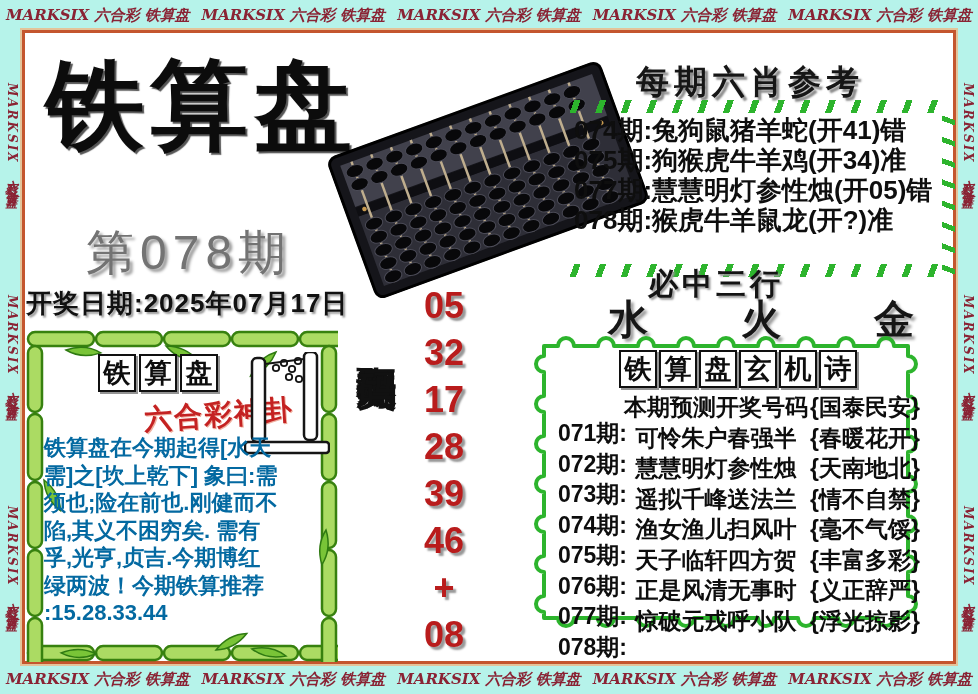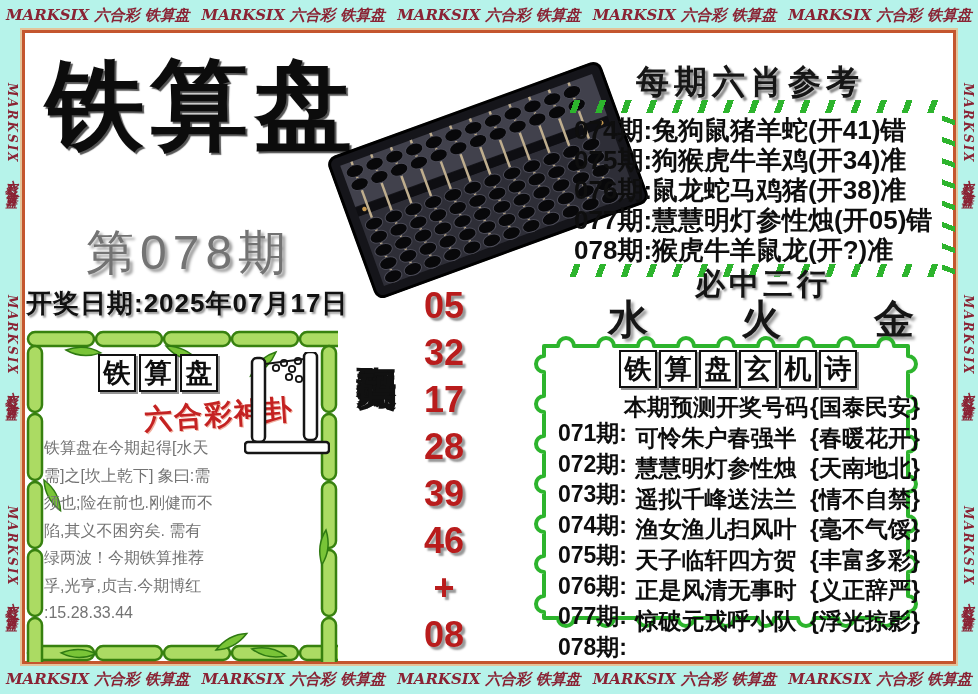--- a/index.html
+++ b/index.html
@@ -30,41 +30,41 @@
     font-weight:900;color:#161616;letter-spacing:5px;text-shadow:3px 3px 2px #8a8a8a;margin-top:8px;}
   .six-box{left:570px;top:100px;width:390px;height:178px;}
   .slash{background:repeating-linear-gradient(110deg,transparent 0 4px,#2db42d 4px 10px,transparent 10px 24px);}
   .slash-top{left:0;top:0;width:382px;height:13px;}
   .slash-bottom{left:0;top:164px;width:382px;height:13px;}
   .slash-right{left:372px;top:4px;width:13px;height:170px;
     background:repeating-linear-gradient(20deg,transparent 0 4px,#2db42d 4px 9px,transparent 9px 20px);}
   .six-rows{left:4px;top:15px;width:368px;}
   .six-row{height:30px;font-size:26px;font-weight:800;color:#0e0e0e;white-space:nowrap;line-height:30px;}
   
-  .bizhong-title{left:648px;top:264px;width:230px;text-align:center;font-size:30px;
+  .bizhong-title{left:648px;top:264px;width:230px;text-align:left;font-size:30px;
     font-weight:900;color:#141414;letter-spacing:4px;text-shadow:2px 2px 2px #999;}
   .elements-row{left:608px;top:292px;width:306px;display:flex;justify-content:space-between;
     font-size:40px;font-weight:700;color:#161616;text-shadow:3px 3px 3px #9a9a9a;}
   
   .pred-label{left:350px;top:334px;height:322px;font-size:40px;font-weight:700;color:#111;
     writing-mode:vertical-rl;text-orientation:upright;letter-spacing:1px;}
   .pred-numbers{left:406px;top:282px;width:76px;display:flex;flex-direction:column;}
   .pred-num{height:47px;line-height:47px;text-align:center;font-size:36px;font-weight:800;
     color:#b91c1c;text-shadow:3px 3px 2px #979797;}
   
   .bamboo-box{left:26px;top:330px;width:312px;height:332px;}
   .boxed-row{display:flex;gap:3px;}
   .boxed-char{width:34px;height:34px;border:2px solid #101010;background:#fff;
     display:flex;align-items:center;justify-content:center;font-size:27px;font-weight:800;
     color:#0d0d0d;box-shadow:2px 2px 0 rgba(60,60,60,.55);}
   .bamboo-title{left:72px;top:24px;}
   .bamboo-sub{left:118px;top:66px;font-size:28px;font-weight:900;color:#c42222;
     letter-spacing:2px;transform:rotate(-4deg);text-shadow:1px 1px 0 #f0b0a0;}
   .bamboo-body{left:18px;top:104px;width:280px;}
-  .bamboo-line{font-size:16px;font-weight:400;color:#737373;line-height:27.5px;white-space:nowrap;}
+  .bamboo-line{font-size:22px;font-weight:700;color:#0369a1;line-height:27.5px;white-space:nowrap;}
   
   .poem-box{left:532px;top:334px;width:412px;height:320px;}
   .poem-title{left:0;top:16px;width:412px;display:flex;justify-content:center;gap:2px;}
   .poem-rows{left:26px;top:58px;width:362px;}
   .poem-row{height:30.5px;line-height:30.5px;display:flex;justify-content:space-between;
     font-size:23px;font-weight:800;color:#0d0d0d;white-space:nowrap;}
   .poem-issue{width:64px;margin-top:26px;}
   svg{display:block;}
   .abacus-photo{left:342px;top:104px;transform:rotate(-20deg);}
 </style>
@@ -137,21 +137,20 @@
 <div class="abs draw-date">开奖日期:2025年07月17日</div>
 
 <div class="abs six-title">每期六肖参考</div>
 <div class="abs six-box">
   <div class="abs slash slash-top"></div>
   <div class="abs slash-right"></div>
   <div class="abs slash slash-bottom"></div>
   <div class="abs six-rows">
     <div class="six-row"><span>074期:</span><span>兔狗鼠猪羊蛇</span><span>(开41)错</span></div>
     <div class="six-row"><span>075期:</span><span>狗猴虎牛羊鸡</span><span>(开34)准</span></div>
-    <div class="six-row"><span>076期:</span><span>鼠龙蛇马鸡猪</span><span>(开38)准</span></div>
     <div class="six-row"><span>077期:</span><span>慧慧明灯参性烛</span><span>(开05)错</span></div>
     <div class="six-row"><span>078期:</span><span>猴虎牛羊鼠龙</span><span>(开?)准</span></div>
   </div>
 </div>
 
 <div class="abs bizhong-title">必中三行</div>
 <div class="abs elements-row">
   <span>水</span>
   <span>火</span>
   <span>金</span>
@@ -225,22 +224,22 @@
         <circle cx="45" cy="25" r="3.2"></circle>
         <circle cx="55" cy="27" r="3.2"></circle>
     </g>
     <line x1="21" y1="12" x2="60" y2="7" stroke="#151515" stroke-width="2"></line>
   </svg>
   <div class="abs bamboo-body">
     <div class="bamboo-line">铁算盘在今期起得[水天</div>
     <div class="bamboo-line">需]之[坎上乾下] 象曰:需</div>
     <div class="bamboo-line">须也;险在前也.刚健而不</div>
     <div class="bamboo-line">陷,其义不困穷矣. 需有</div>
+    <div class="bamboo-line">孚,光亨,贞吉.今期博红</div>
     <div class="bamboo-line">绿两波！今期铁算推荐</div>
-    <div class="bamboo-line">孚,光亨,贞吉.今期博红</div>
     <div class="bamboo-line">:15.28.33.44</div>
   </div>
 </div>
 
 <div class="abs poem-box">
   <svg class="abs" style="left:0;top:0;" width="412" height="320" viewBox="0 0 412 320">
     <path fill="none" stroke="#2db42d" stroke-width="4" stroke-linejoin="round" d="
       M12,12 h14
       a8,8 0 0 1 16,0 h24 a8,8 0 0 1 16,0 h24 a8,8 0 0 1 16,0 h24
       a8,8 0 0 1 16,0 h24 a8,8 0 0 1 16,0 h24 a8,8 0 0 1 16,0 h24

